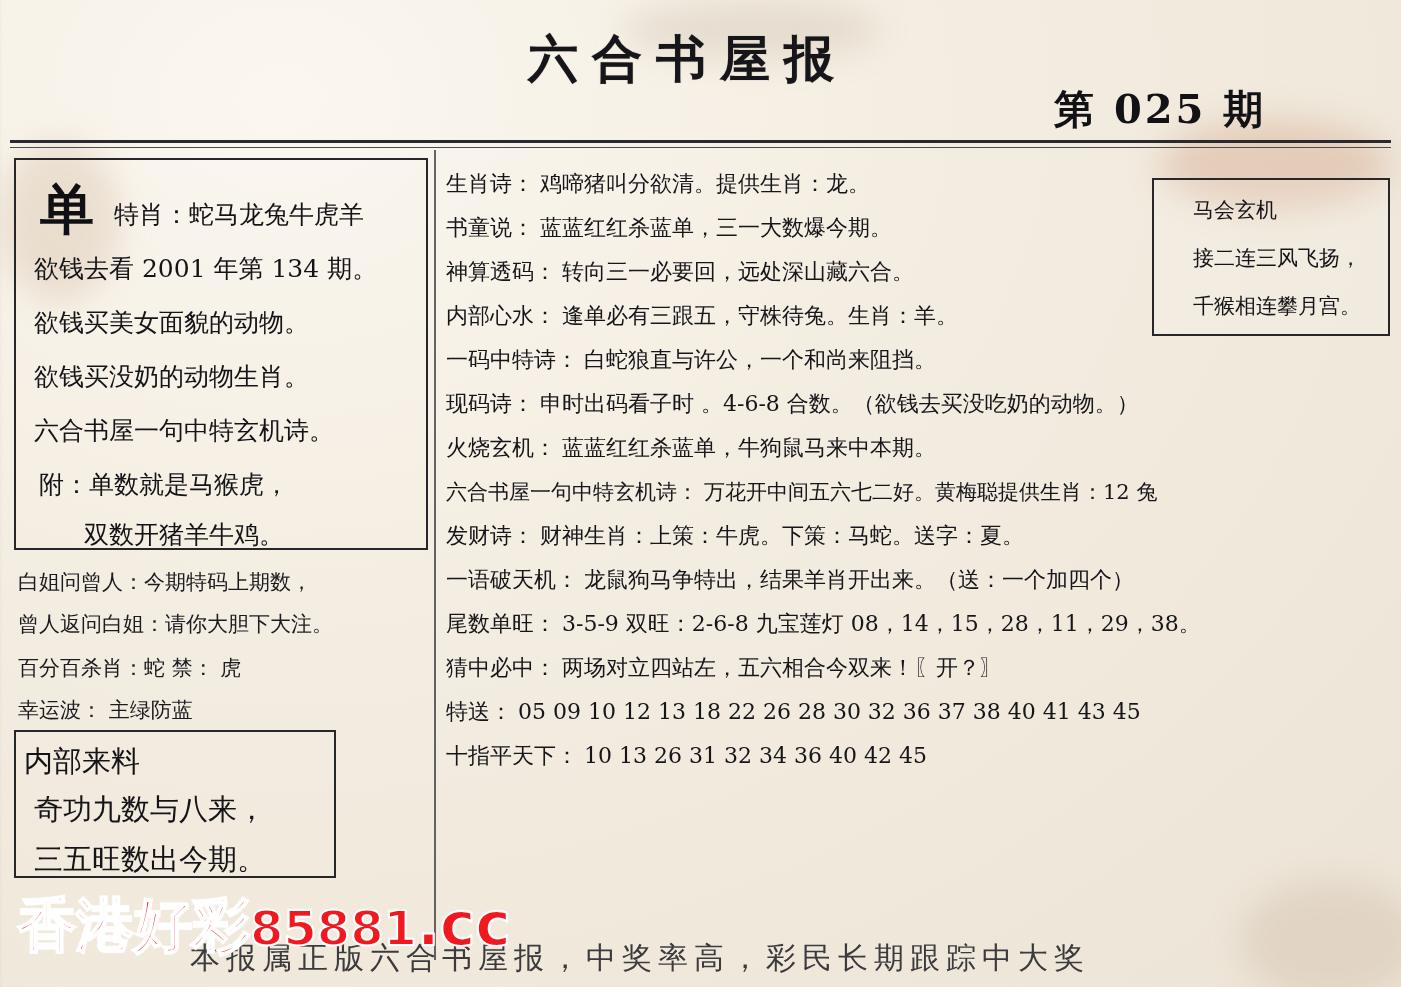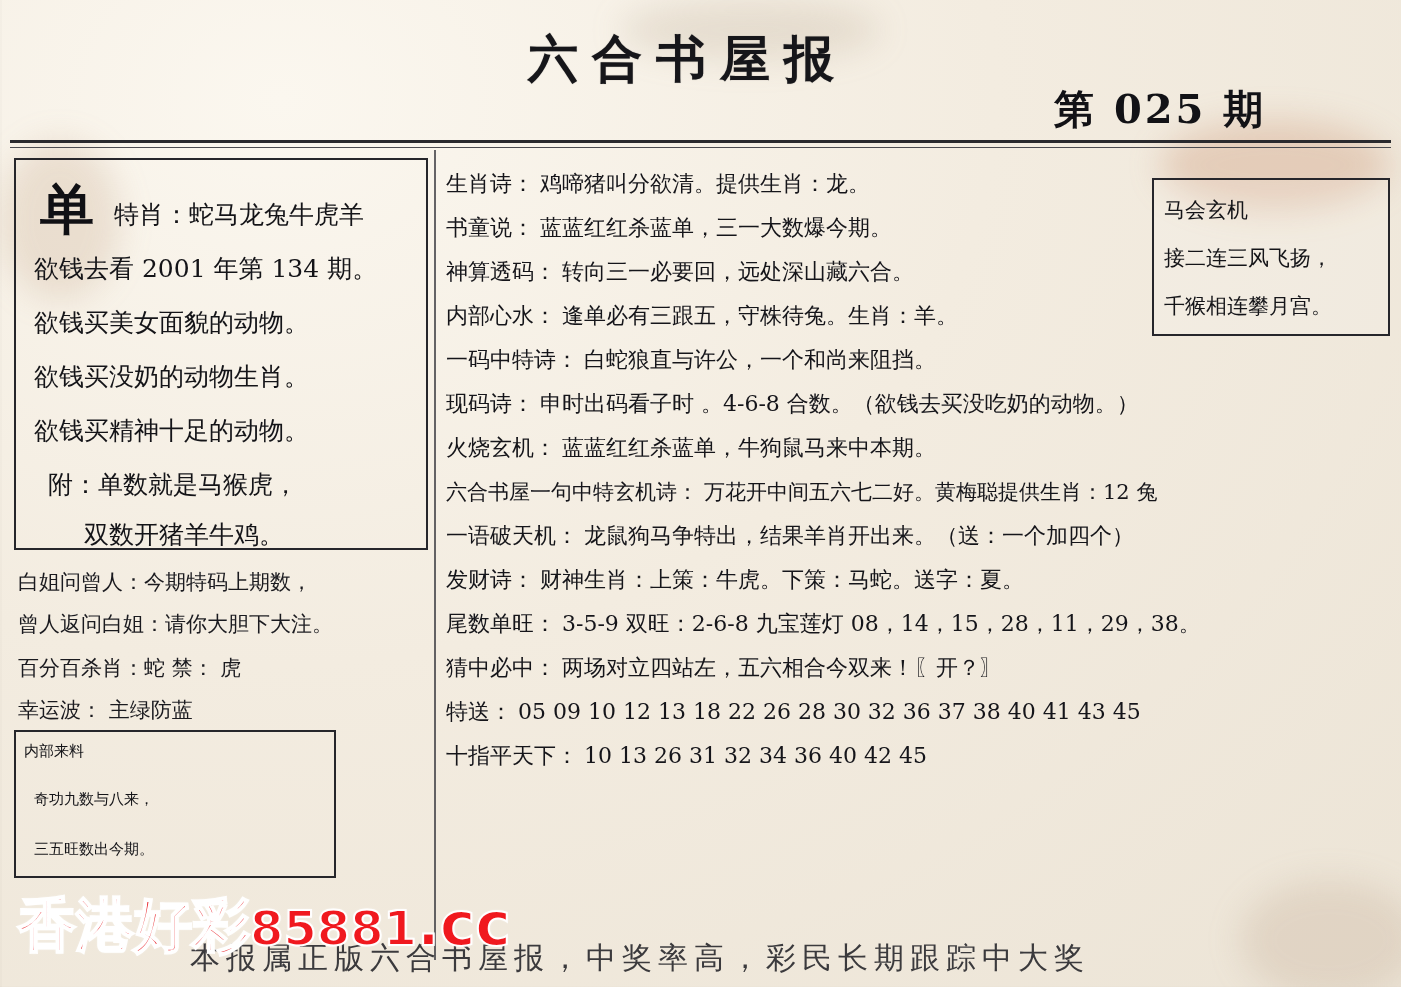--- a/index.html
+++ b/index.html
@@ -117,21 +117,21 @@
     line-height: 1.0;
     color: #141418;
     white-space: nowrap;
   }
   .lp { position: absolute; }
   .lp1 { left: 100px; top: 44px; }
   .lp2 { left: 20px;  top: 98px; }
   .lp3 { left: 20px;  top: 152px; }
   .lp4 { left: 20px;  top: 206px; }
   .lp5 { left: 20px;  top: 260px; }
-  .lp6 { left: 34px;  top: 314px; text-align: center; }
+  .lp6 { left: 25px;  top: 314px; text-align: center; }
   .lp7 { left: 70px;  top: 364px; }
 
   .l-small {
     position: absolute;
     font-family: "DejaVu Serif", "Liberation Serif", serif;
     font-size: 21px;
     color: #1a1a1f;
     white-space: nowrap;
   }
   .ls1 { left: 18px; top: 568px; }
@@ -144,21 +144,21 @@
     left: 14px;
     top: 730px;
     width: 322px;
     height: 148px;
     border: 2px solid #26262b;
     box-sizing: border-box;
   }
   .ib-line {
     position: absolute;
     font-family: Liberation Mono, monospace;
-    font-size: 15px;
+    font-size: 29px;
     color: #141418;
     white-space: nowrap;
   }
   .ib1 { left: 24px; top: 742px; }
   .ib2 { left: 34px; top: 790px; }
   .ib3 { left: 34px; top: 840px; }
 
   
   .vrule {
     position: absolute;
@@ -198,20 +198,21 @@
     border: 2px solid #26262b;
     box-sizing: border-box;
     background: rgba(255,255,255,0.12);
   }
   .rb-line {
     position: absolute;
     font-family: "DejaVu Serif", "Liberation Serif", serif;
     font-size: 21px;
     color: #141418;
     white-space: nowrap;
+    margin-left: 29px;
   }
   .rb1 { left: 1164px; top: 196px; }
   .rb2 { left: 1164px; top: 244px; }
   .rb3 { left: 1164px; top: 292px; }
 
   
   .footer-line {
     position: absolute;
     left: 190px;
     top: 938px;
@@ -278,21 +279,21 @@
   <div class="rule-top thin"></div>
   <div class="vrule"></div>
 
   <div class="left-box"></div>
   <div class="left-col">
     <div class="big-char">单</div>
     <div class="l-line lp lp1">特肖：蛇马龙兔牛虎羊</div>
     <div class="l-line lp lp2">欲钱去看 2001 年第 134 期。</div>
     <div class="l-line lp lp3">欲钱买美女面貌的动物。</div>
     <div class="l-line lp lp4">欲钱买没奶的动物生肖。</div>
-    <div class="l-line lp lp5">欲钱买精神十足的动物。</div>
+    <div class="l-line lp lp5">六合书屋一句中特玄机诗。</div>
     <div class="l-line lp lp6">附：单数就是马猴虎，</div>
     <div class="l-line lp lp7">双数开猪羊牛鸡。</div>
   </div>
 
   <div class="l-small ls1">白姐问曾人：今期特码上期数，</div>
   <div class="l-small ls2">曾人返问白姐：请你大胆下大注。</div>
   <div class="l-small ls3">百分百杀肖：蛇 禁： 虎</div>
   <div class="l-small ls4">幸运波： 主绿防蓝</div>
 
   <div class="inner-box"></div>
@@ -302,22 +303,22 @@
 
   <div class="mid">
     <div class="m-row"><span class="lbl">生肖诗：</span><span class="val">鸡啼猪叫分欲清。提供生肖：龙。</span></div>
     <div class="m-row"><span class="lbl">书童说：</span><span class="val">蓝蓝红红杀蓝单，三一大数爆今期。</span></div>
     <div class="m-row"><span class="lbl">神算透码：</span><span class="val">转向三一必要回，远处深山藏六合。</span></div>
     <div class="m-row"><span class="lbl">内部心水：</span><span class="val">逢单必有三跟五，守株待兔。生肖：羊。</span></div>
     <div class="m-row"><span class="lbl">一码中特诗：</span><span class="val">白蛇狼直与许公，一个和尚来阻挡。</span></div>
     <div class="m-row"><span class="lbl">现码诗：</span><span class="val">申时出码看子时 。4-6-8 合数。（欲钱去买没吃奶的动物。）</span></div>
     <div class="m-row"><span class="lbl">火烧玄机：</span><span class="val">蓝蓝红红杀蓝单，牛狗鼠马来中本期。</span></div>
     <div class="m-row small"><span class="lbl">六合书屋一句中特玄机诗：</span><span class="val">万花开中间五六七二好。黄梅聪提供生肖：12 兔</span></div>
+    <div class="m-row"><span class="lbl">发财诗：</span><span class="val">财神生肖：上策：牛虎。下策：马蛇。送字：夏。</span></div>
     <div class="m-row"><span class="lbl">一语破天机：</span><span class="val">龙鼠狗马争特出，结果羊肖开出来。（送：一个加四个）</span></div>
-    <div class="m-row"><span class="lbl">发财诗：</span><span class="val">财神生肖：上策：牛虎。下策：马蛇。送字：夏。</span></div>
     <div class="m-row"><span class="lbl">尾数单旺：</span><span class="val">3-5-9 双旺：2-6-8 九宝莲灯 08，14，15，28，11，29，38。</span></div>
     <div class="m-row"><span class="lbl">猜中必中：</span><span class="val">两场对立四站左，五六相合今双来！〖开？〗</span></div>
     <div class="m-row"><span class="lbl">特送：</span><span class="val">05  09  10  12  13  18  22  26  28  30  32  36  37  38  40  41  43  45</span></div>
     <div class="m-row"><span class="lbl">十指平天下：</span><span class="val">10  13  26  31  32  34  36  40  42  45</span></div>
   </div>
 
   <div class="right-box"></div>
   <div class="rb-line rb1">马会玄机</div>
   <div class="rb-line rb2">接二连三风飞扬，</div>
   <div class="rb-line rb3">千猴相连攀月宫。</div>

